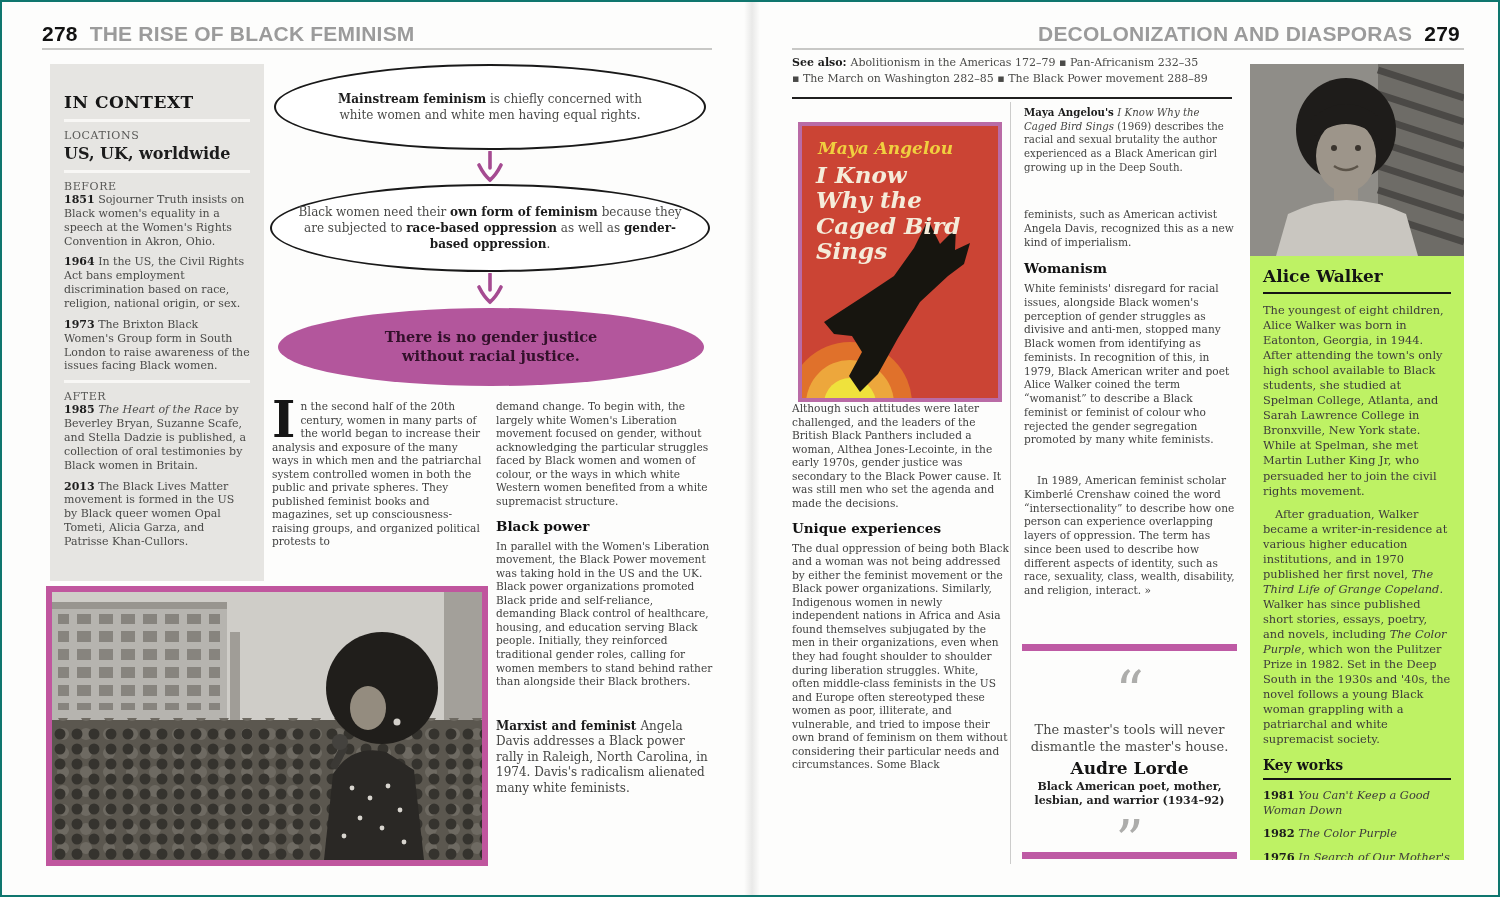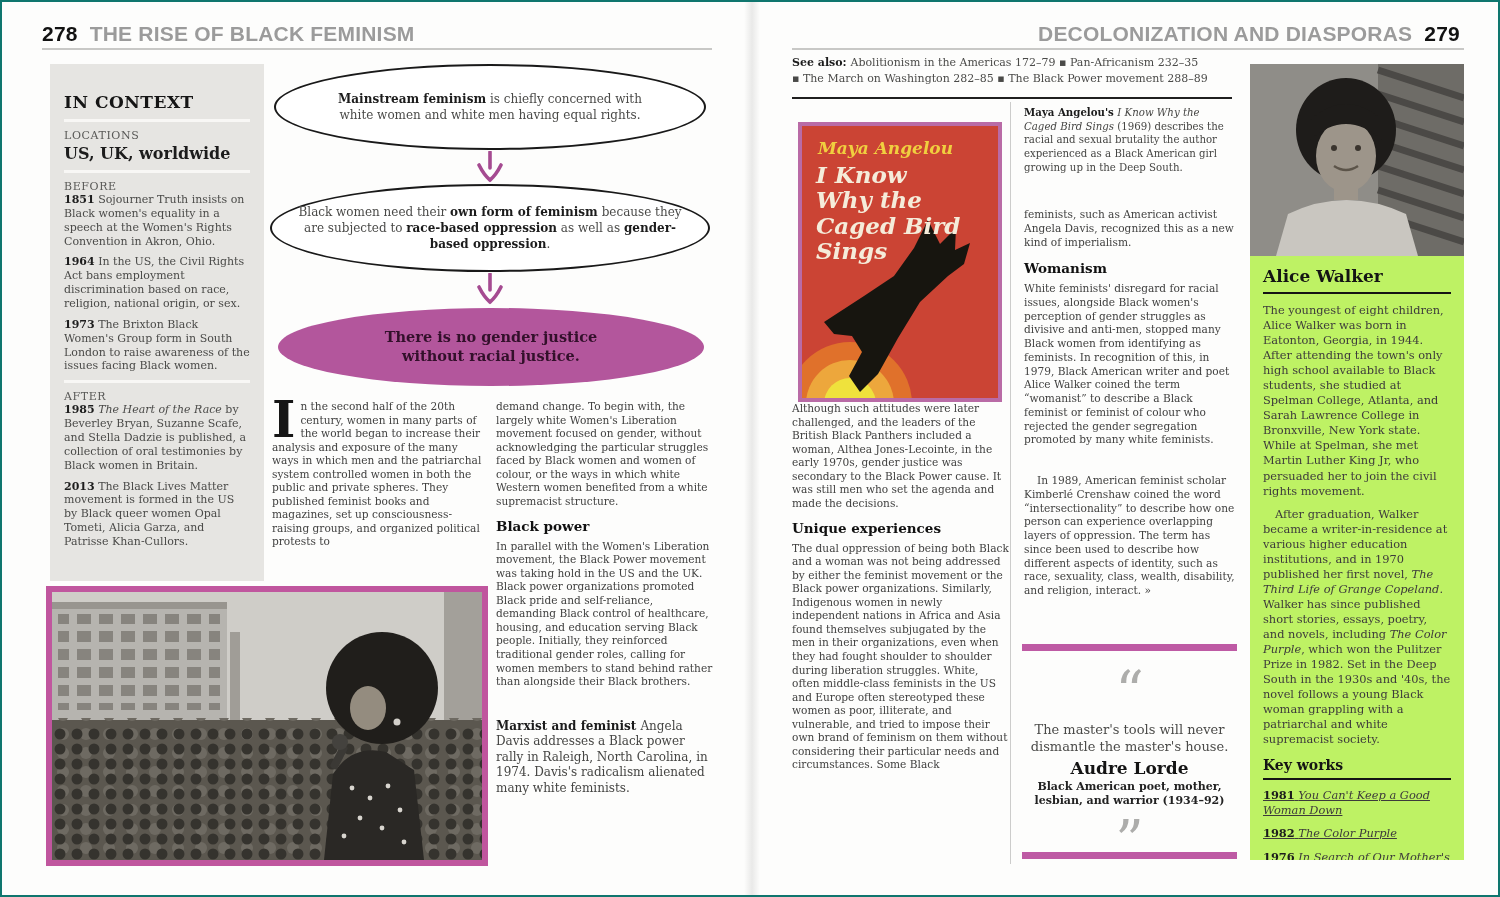--- a/index.html
+++ b/index.html
@@ -86,21 +86,21 @@
   .bio { position:absolute; left:1248px; top:62px; width:214px; height:796px; background:#bef264; overflow:hidden; }
   .bio .photo { width:214px; height:192px; background:#8f8d88; }
   .bio .photo svg { display:block; width:100%; height:100%; }
   .bio-inner { padding:10px 13px; }
   .bio h2 { font-size:17px; color:#141414; }
   .bio-rule { height:2px; background:#141414; margin:6px 0 9px; }
   .bio p { font-size:11.4px; line-height:1.32; color:#3d3b3b; margin-bottom:8px; }
   .bio .indent { text-indent:12px; }
   .bio h3 { font-size:14px; color:#141414; margin-top:10px; }
   .kw-rule { height:2px; background:#141414; margin:5px 0 8px; }
-  .kw { font-size:11.4px; line-height:1.32; color:#3d3b3b; margin-bottom:1px;text-decoration:underline; }
+  .kw { font-size:11.4px; line-height:1.32; color:#3d3b3b; margin-bottom:1px; }
   .kw .yr { font-weight:bold; color:#1c1c1c; }
   .kw .ti { font-style:italic; }
 
   .gutter { position:absolute; left:742px; top:0; width:16px; height:897px; background:linear-gradient(90deg, rgba(0,0,0,0) 0%, rgba(0,0,0,0.08) 50%, rgba(0,0,0,0) 100%); }
 </style>
 </head>
 <body>
 
 <div class="sheet">
 

